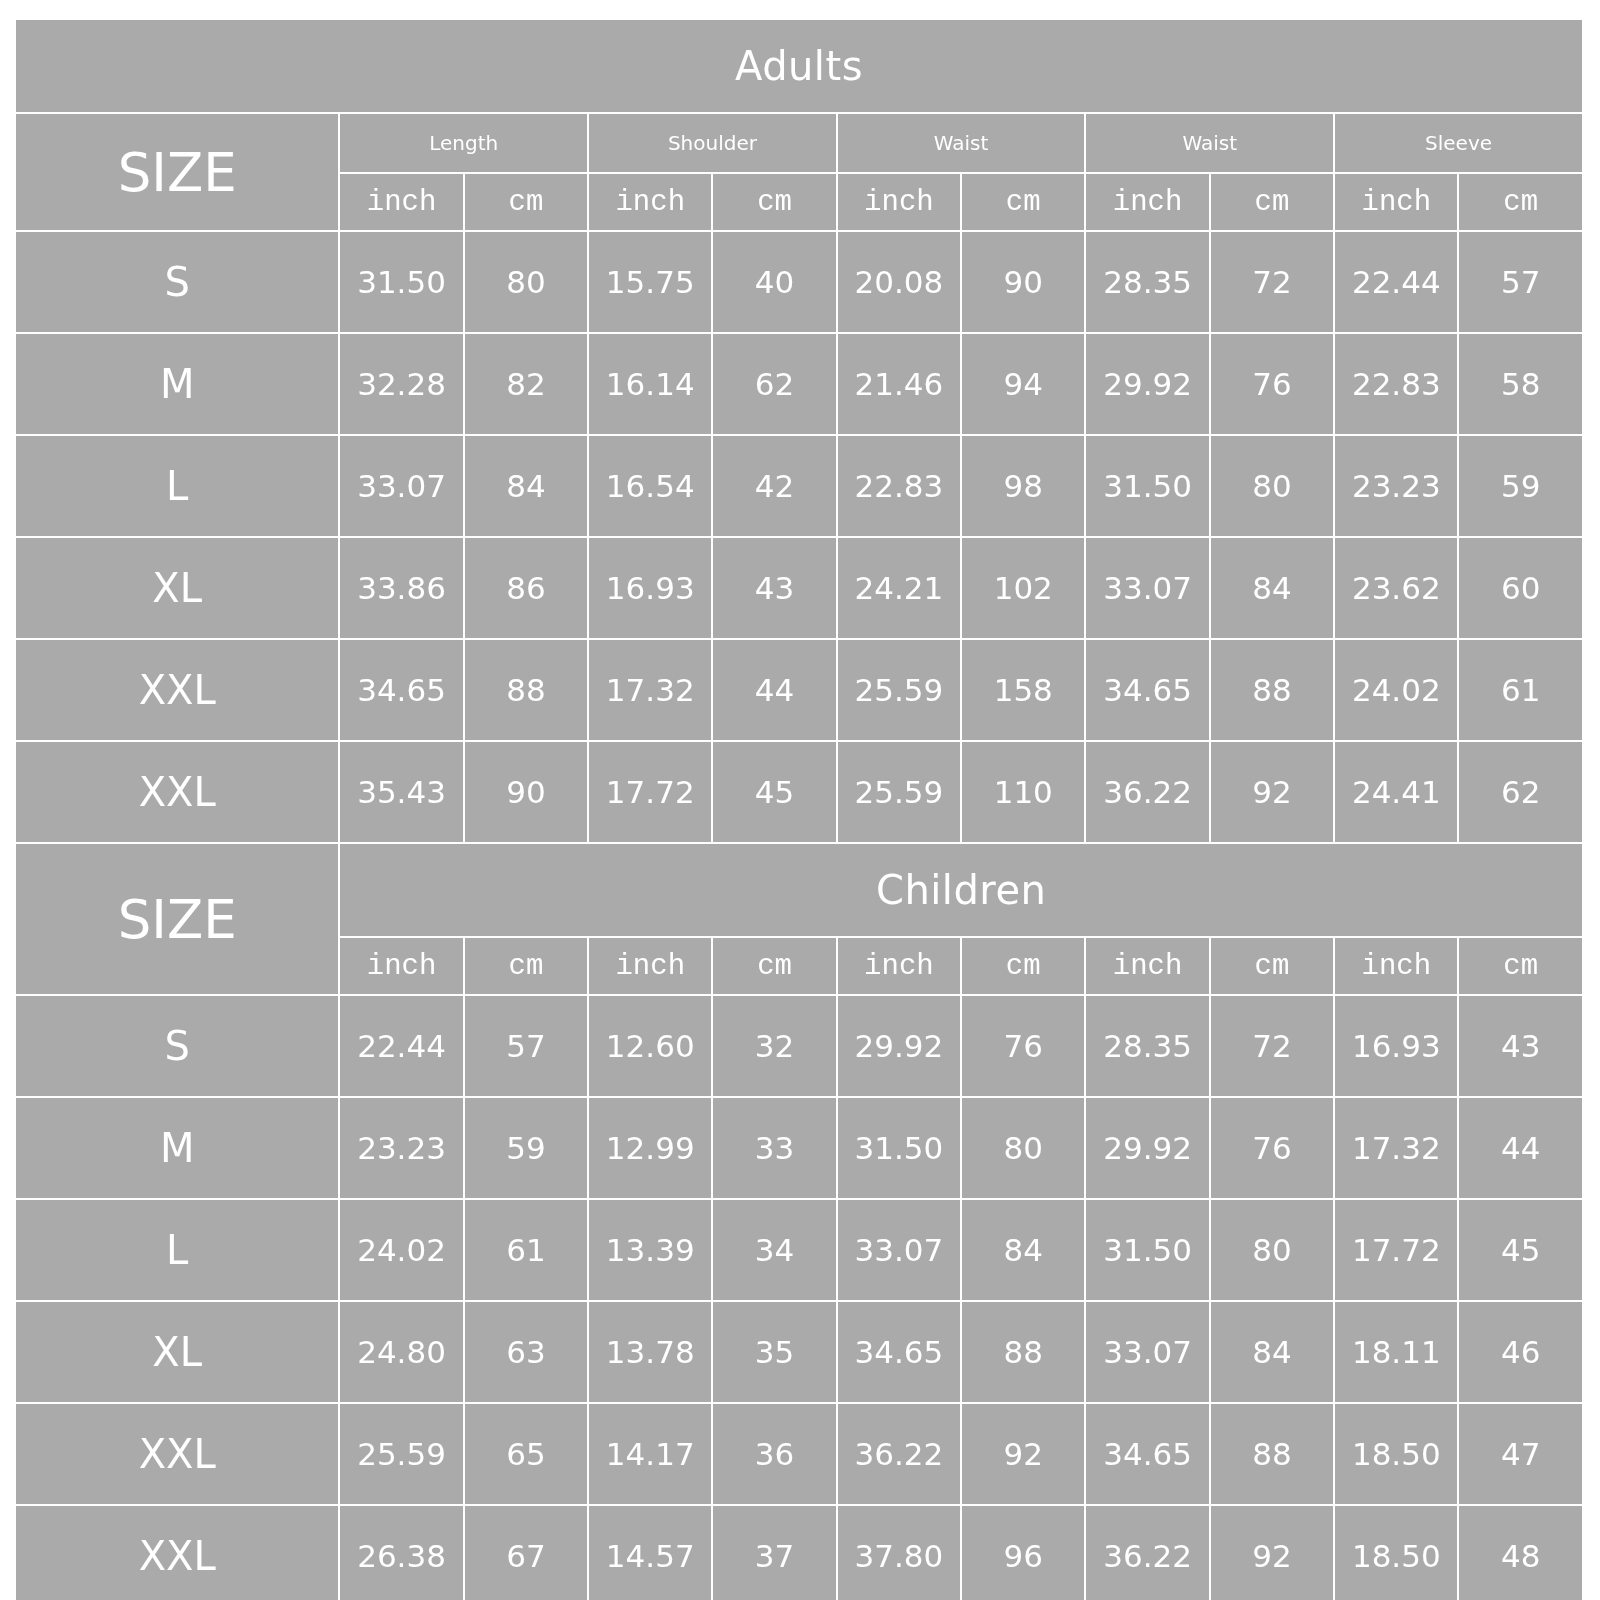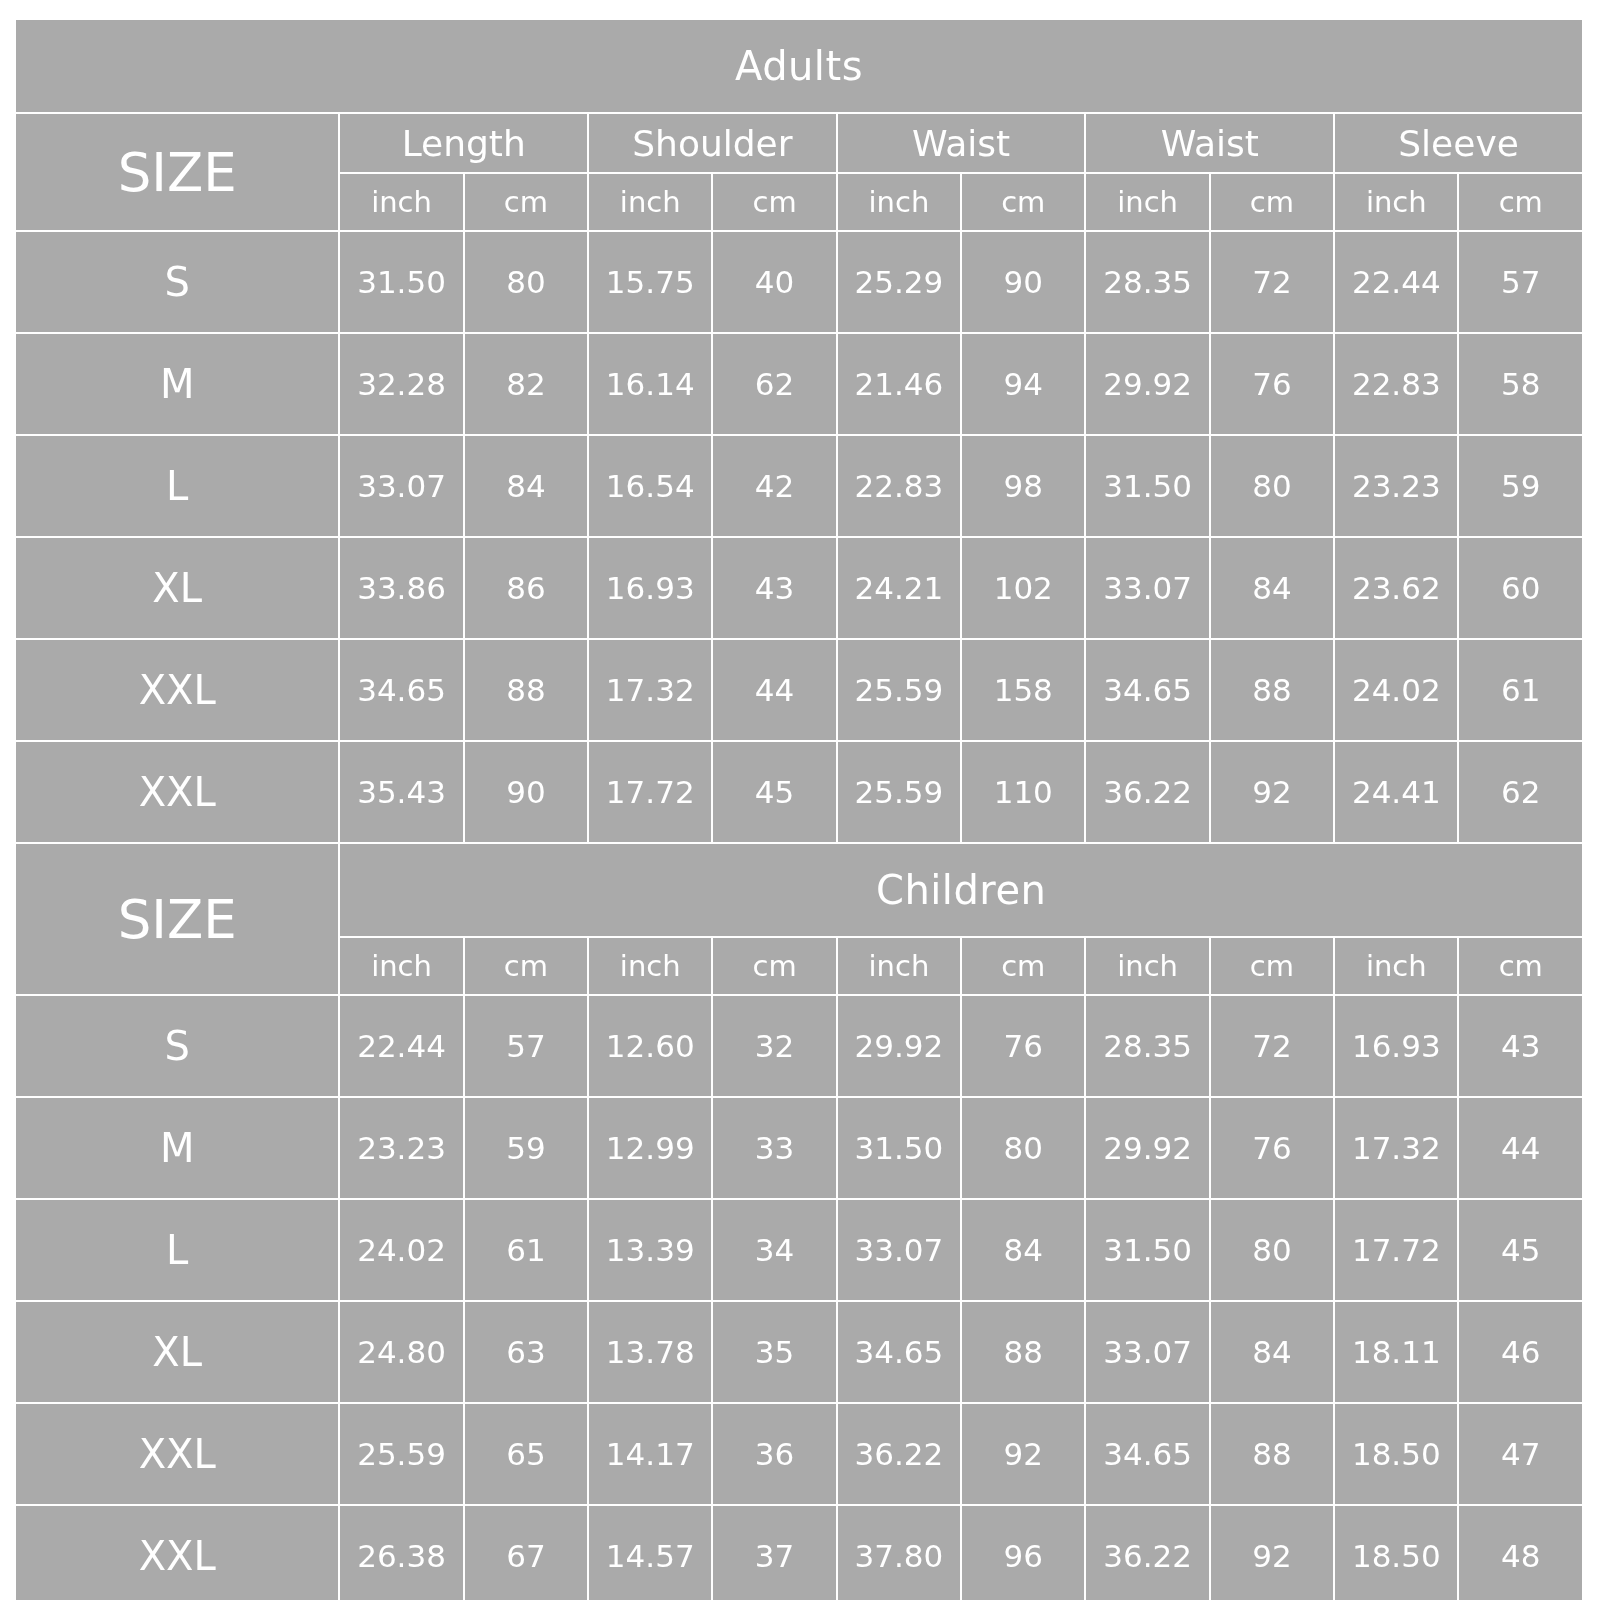--- a/index.html
+++ b/index.html
@@ -46,28 +46,29 @@
     letter-spacing: 0.5px;
   }
   .size-label-cell {
     font-size: 53px;
     font-weight: 700;
     text-align: left;
     padding-left: 28px;
     height: 100px;
   }
   .group-cell {
-    font-size: 36px;
+    font-size: 20px;
     font-weight: 400;
     height: 58px;
   }
   .unit-cell {
     font-size: 29px;
     font-weight: 400;
     height: 56px;
+    font-family: Liberation Mono, monospace;
   }
   .data-cell {
     font-size: 31px;
     font-weight: 400;
     height: 100px;
   }
   .row-label {
     font-size: 40px;
     font-weight: 700;
     text-align: left;
@@ -119,21 +120,21 @@
         <td class="unit-cell">inch</td>
         <td class="unit-cell">cm</td>
       </tr>
 
       <tr>
         <td class="data-cell row-label">S</td>
         <td class="data-cell">31.50</td>
         <td class="data-cell">80</td>
         <td class="data-cell">15.75</td>
         <td class="data-cell">40</td>
-        <td class="data-cell">25.29</td>
+        <td class="data-cell">20.08</td>
         <td class="data-cell">90</td>
         <td class="data-cell">28.35</td>
         <td class="data-cell">72</td>
         <td class="data-cell">22.44</td>
         <td class="data-cell">57</td>
       </tr>
       <tr>
         <td class="data-cell row-label">M</td>
         <td class="data-cell">32.28</td>
         <td class="data-cell">82</td>

